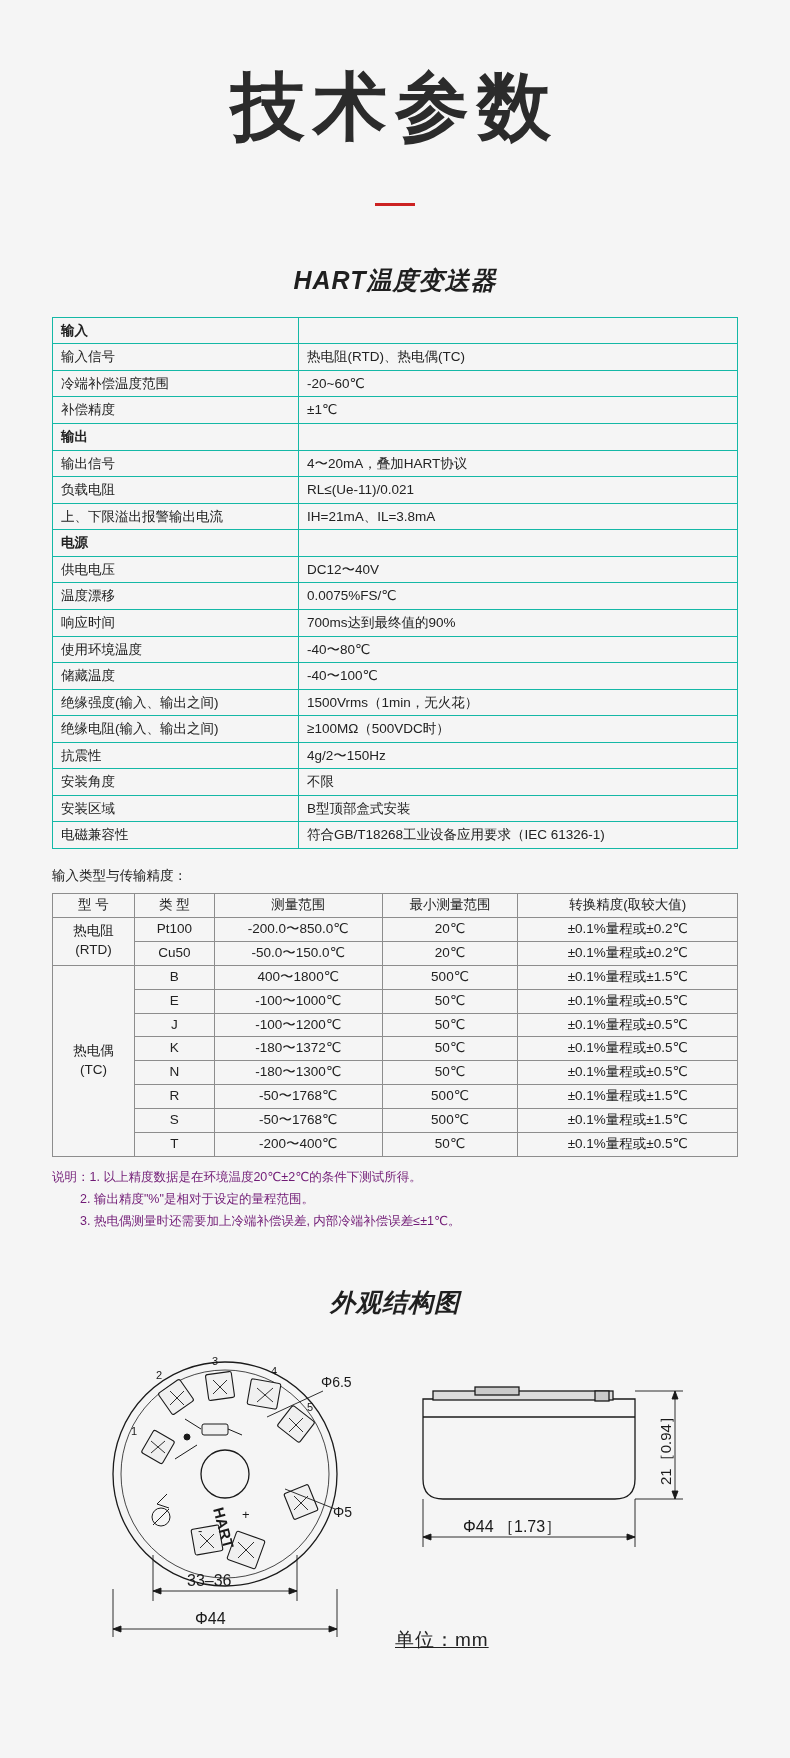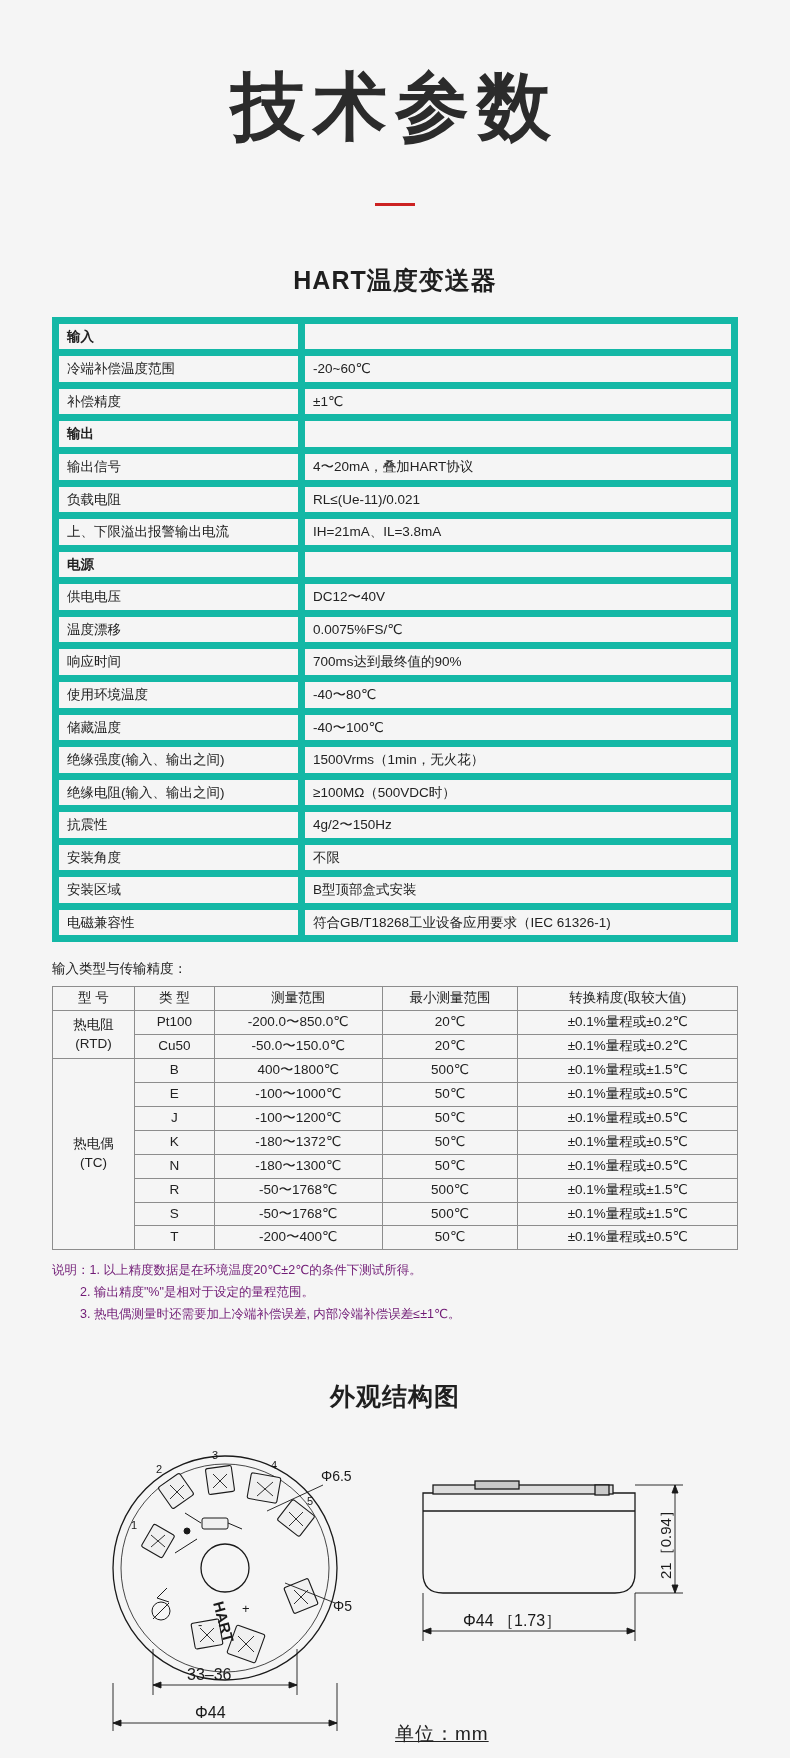--- a/index.html
+++ b/index.html
@@ -38,33 +38,34 @@
     margin: 52px auto 0 auto;
   }
   .section-title {
     text-align: center;
     font-size: 25px;
     font-weight: bold;
     color: #1f1f1f;
     margin-top: 58px;
     margin-bottom: 20px;
     letter-spacing: 1px;
+    font-style: italic;
   }
   .spec-wrap {
     width: 686px;
     margin: 0 auto;
   }
   table.spec {
     width: 100%;
     border-collapse: collapse;
     font-size: 13.5px;
     background: #f5f5f5;
   }
   table.spec td {
-    border: 7px solid #14b8a6;
+    border: 1px solid #14b8a6;
     padding: 3px 8px;
     line-height: 1.45;
     height: 24px;
     vertical-align: middle;
   }
   table.spec td.label { width: 246px; }
   table.spec tr.group td {
     font-weight: bold;
   }
   .sub-label {
@@ -121,20 +122,24 @@
   <div class="title-rule"></div>
 
   <div class="section-title">HART温度变送器</div>
 
   <div class="spec-wrap">
     <table class="spec">
       <tbody id="spec-body">
           <tr class="group">
             <td class="label">输入</td>
             <td></td>
+          </tr>
+          <tr>
+            <td class="label">输入信号</td>
+            <td>热电阻(RTD)、热电偶(TC)</td>
           </tr>
           <tr>
             <td class="label">冷端补偿温度范围</td>
             <td>-20~60℃</td>
           </tr>
           <tr>
             <td class="label">补偿精度</td>
             <td>±1℃</td>
           </tr>
           <tr class="group">

